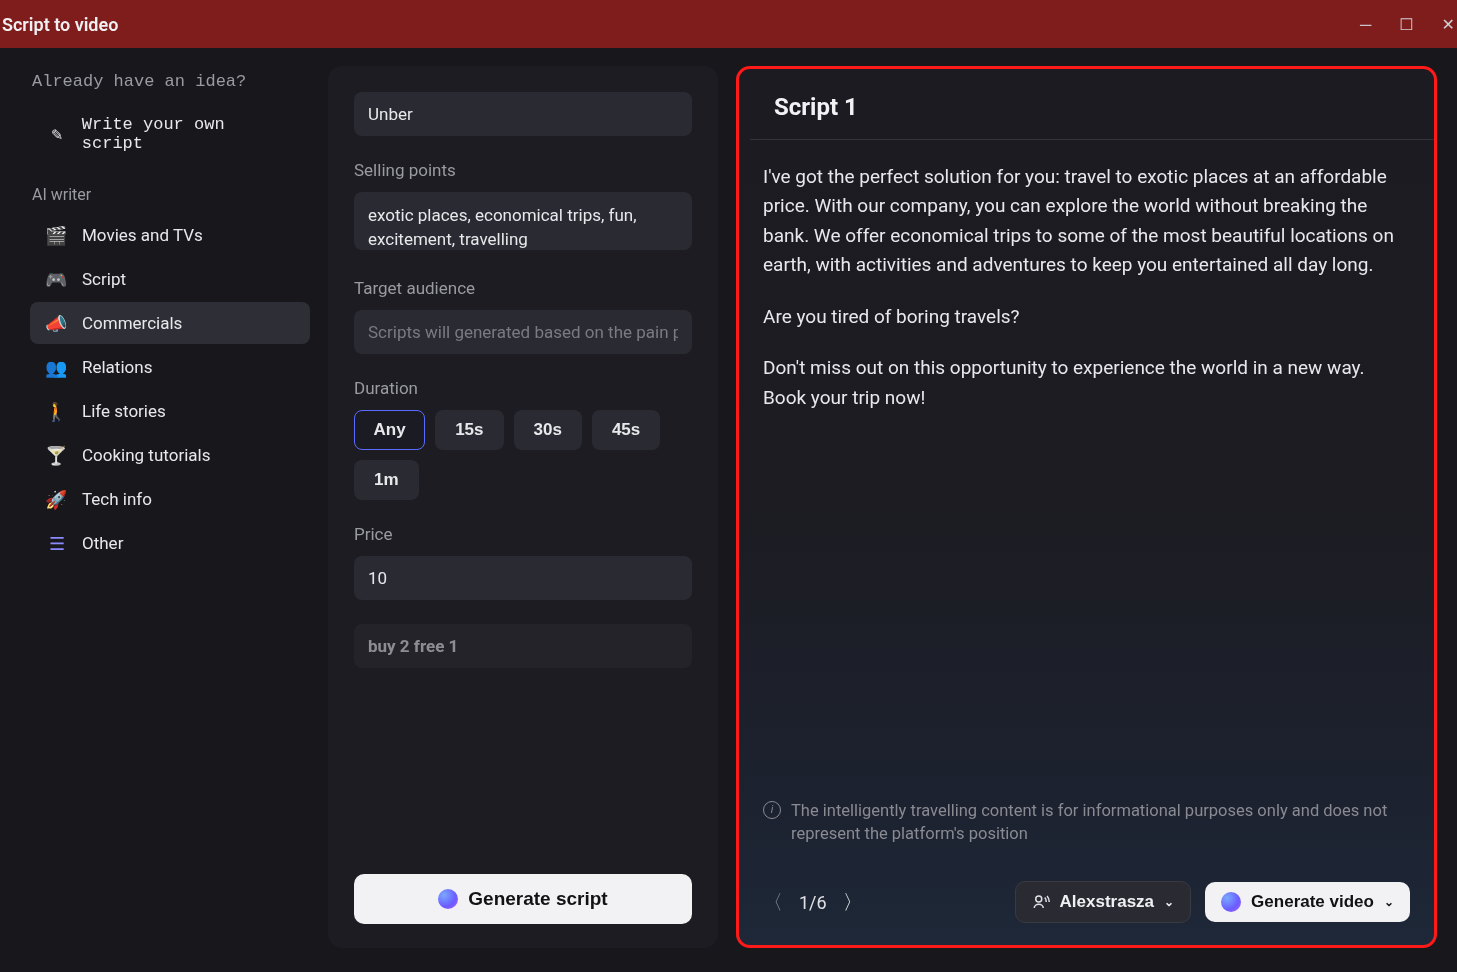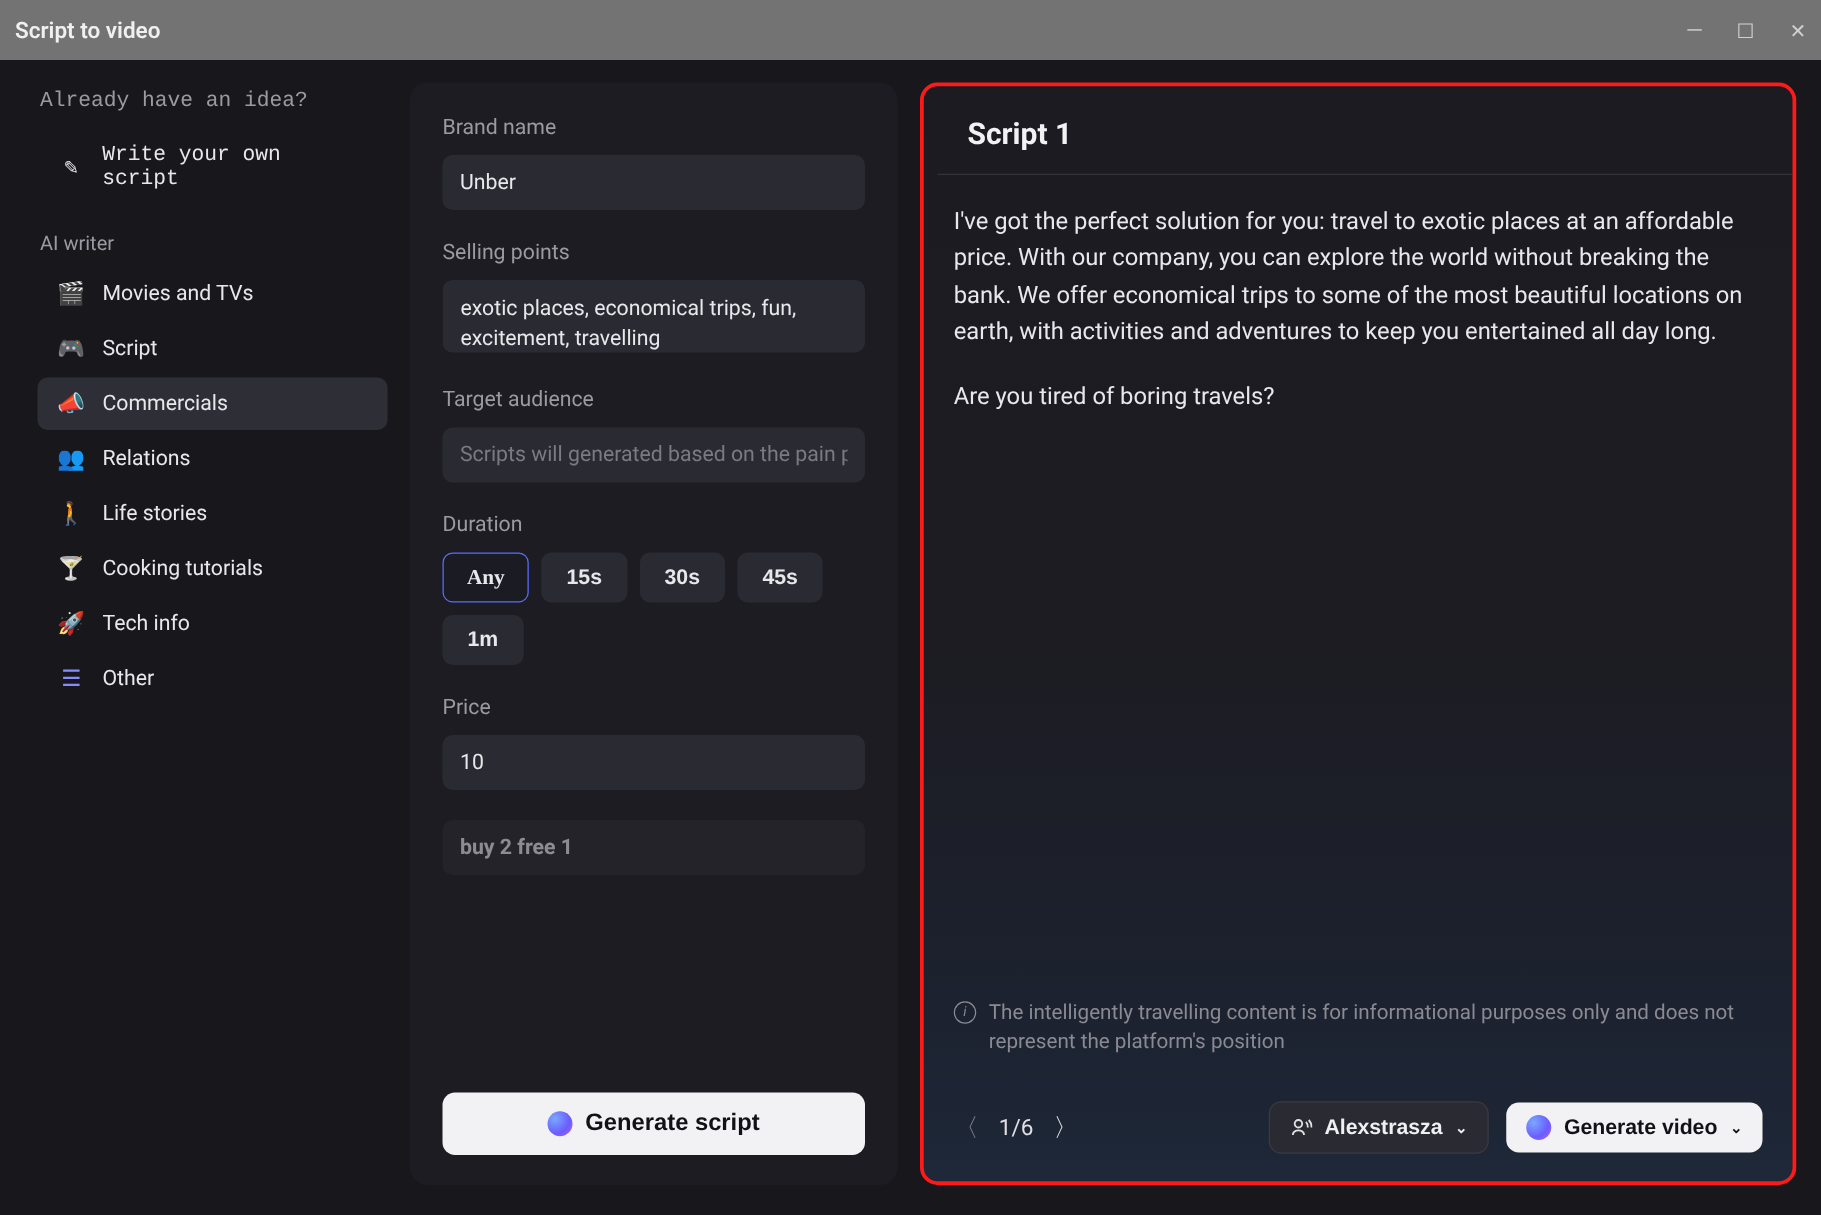--- a/index.html
+++ b/index.html
@@ -16,22 +16,22 @@
     height: 100%;
     background: #18181c;
     display: flex;
     flex-direction: column;
   }
   .titlebar {
     height: 48px;
     display: flex;
     align-items: center;
     justify-content: space-between;
-    padding: 0 12px;
-    background: #737373;
+    padding: 0 2px;
+    background: #7f1d1d;
   }
   .titlebar-title {
     font-size: 18px;
     font-weight: 600;
     color: #f0f0f2;
   }
   .titlebar-controls {
     display: flex;
     gap: 28px;
     align-items: center;
@@ -142,21 +142,20 @@
     padding: 10px 20px;
     font-size: 17px;
     font-weight: 600;
     color: #e8e8ec;
     cursor: pointer;
   }
   .chip.selected {
     background: #1b1b24;
     border: 1.5px solid #5a6cff;
     padding: 8.5px 18.5px;
-    font-family: Liberation Serif, serif;
   }
   .form-footer {
     padding: 20px 26px 24px 26px;
   }
   .generate-script-btn {
     width: 100%;
     background: #f2f2f4;
     color: #121216;
     border: none;
     border-radius: 10px;
@@ -343,21 +342,20 @@
       </div>
       <div class="sidebar-item">
         <span class="icon" style="color:#8a8aff">☰</span>
         <span>Other</span>
       </div>
     </div>
 
     <div class="form-panel">
       <div class="form-scroll">
         <div class="form-group">
-          <label class="form-label">Brand name</label>
           <input class="form-input" value="Unber" style="">
         </div>
         <div class="form-group">
           <label class="form-label">Selling points</label>
           <textarea class="form-input" style="">exotic places, economical trips, fun, excitement, travelling</textarea>
         </div>
         <div class="form-group">
           <label class="form-label">Target audience</label>
           <input class="form-input" placeholder="Scripts will generated based on the pain p..." style="">
         </div>
@@ -387,20 +385,21 @@
       </div>
     </div>
 
     <div class="output-panel">
       <div class="output-header">
         <div class="output-title">Script 1</div>
       </div>
       <div class="output-body">
         <p>I've got the perfect solution for you: travel to exotic places at an affordable price. With our company, you can explore the world without breaking the bank. We offer economical trips to some of the most beautiful locations on earth, with activities and adventures to keep you entertained all day long.</p>
         <p>Are you tired of boring travels?</p>
+        <p>Don't miss out on this opportunity to experience the world in a new way. Book your trip now!</p>
       </div>
       <div class="output-disc">
         <span class="info-icon">i</span>
         <span>The intelligently travelling content is for informational purposes only and does not represent the platform's position</span>
       </div>
       <div class="output-footer">
         <div class="pager">
           <span class="arrow">〈</span>
           <span>1/6</span>
           <span class="arrow enabled">〉</span>

